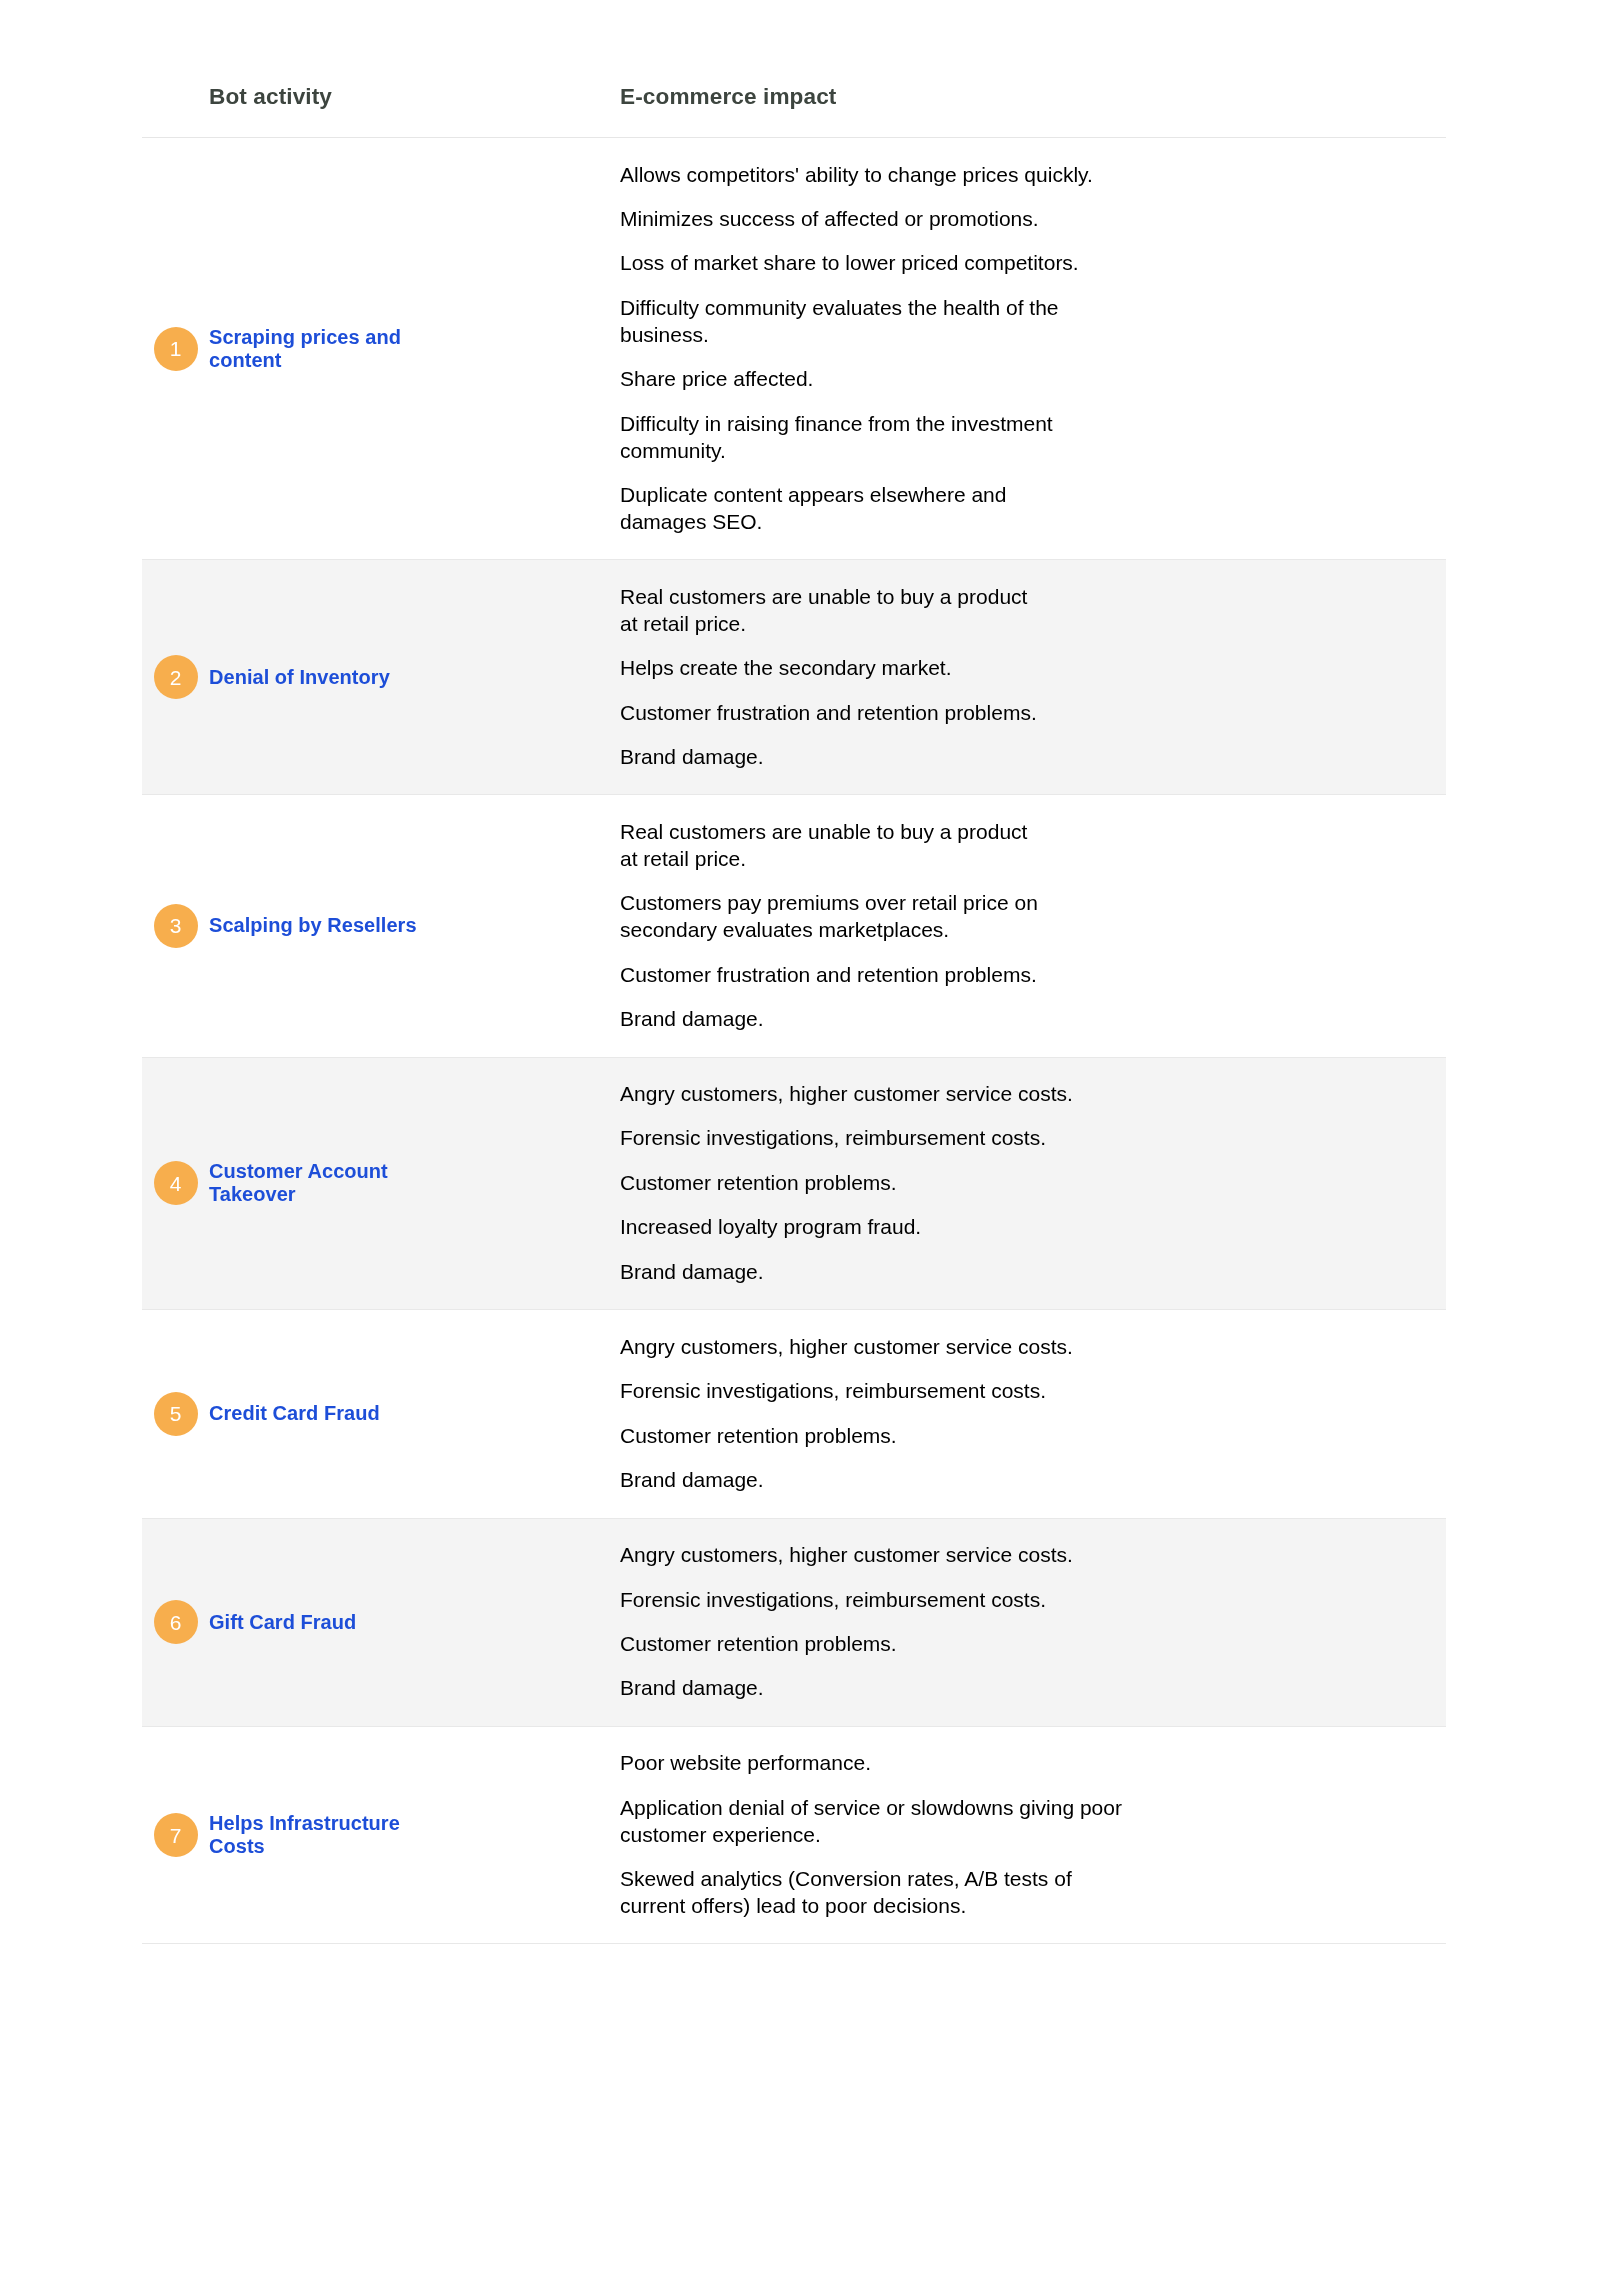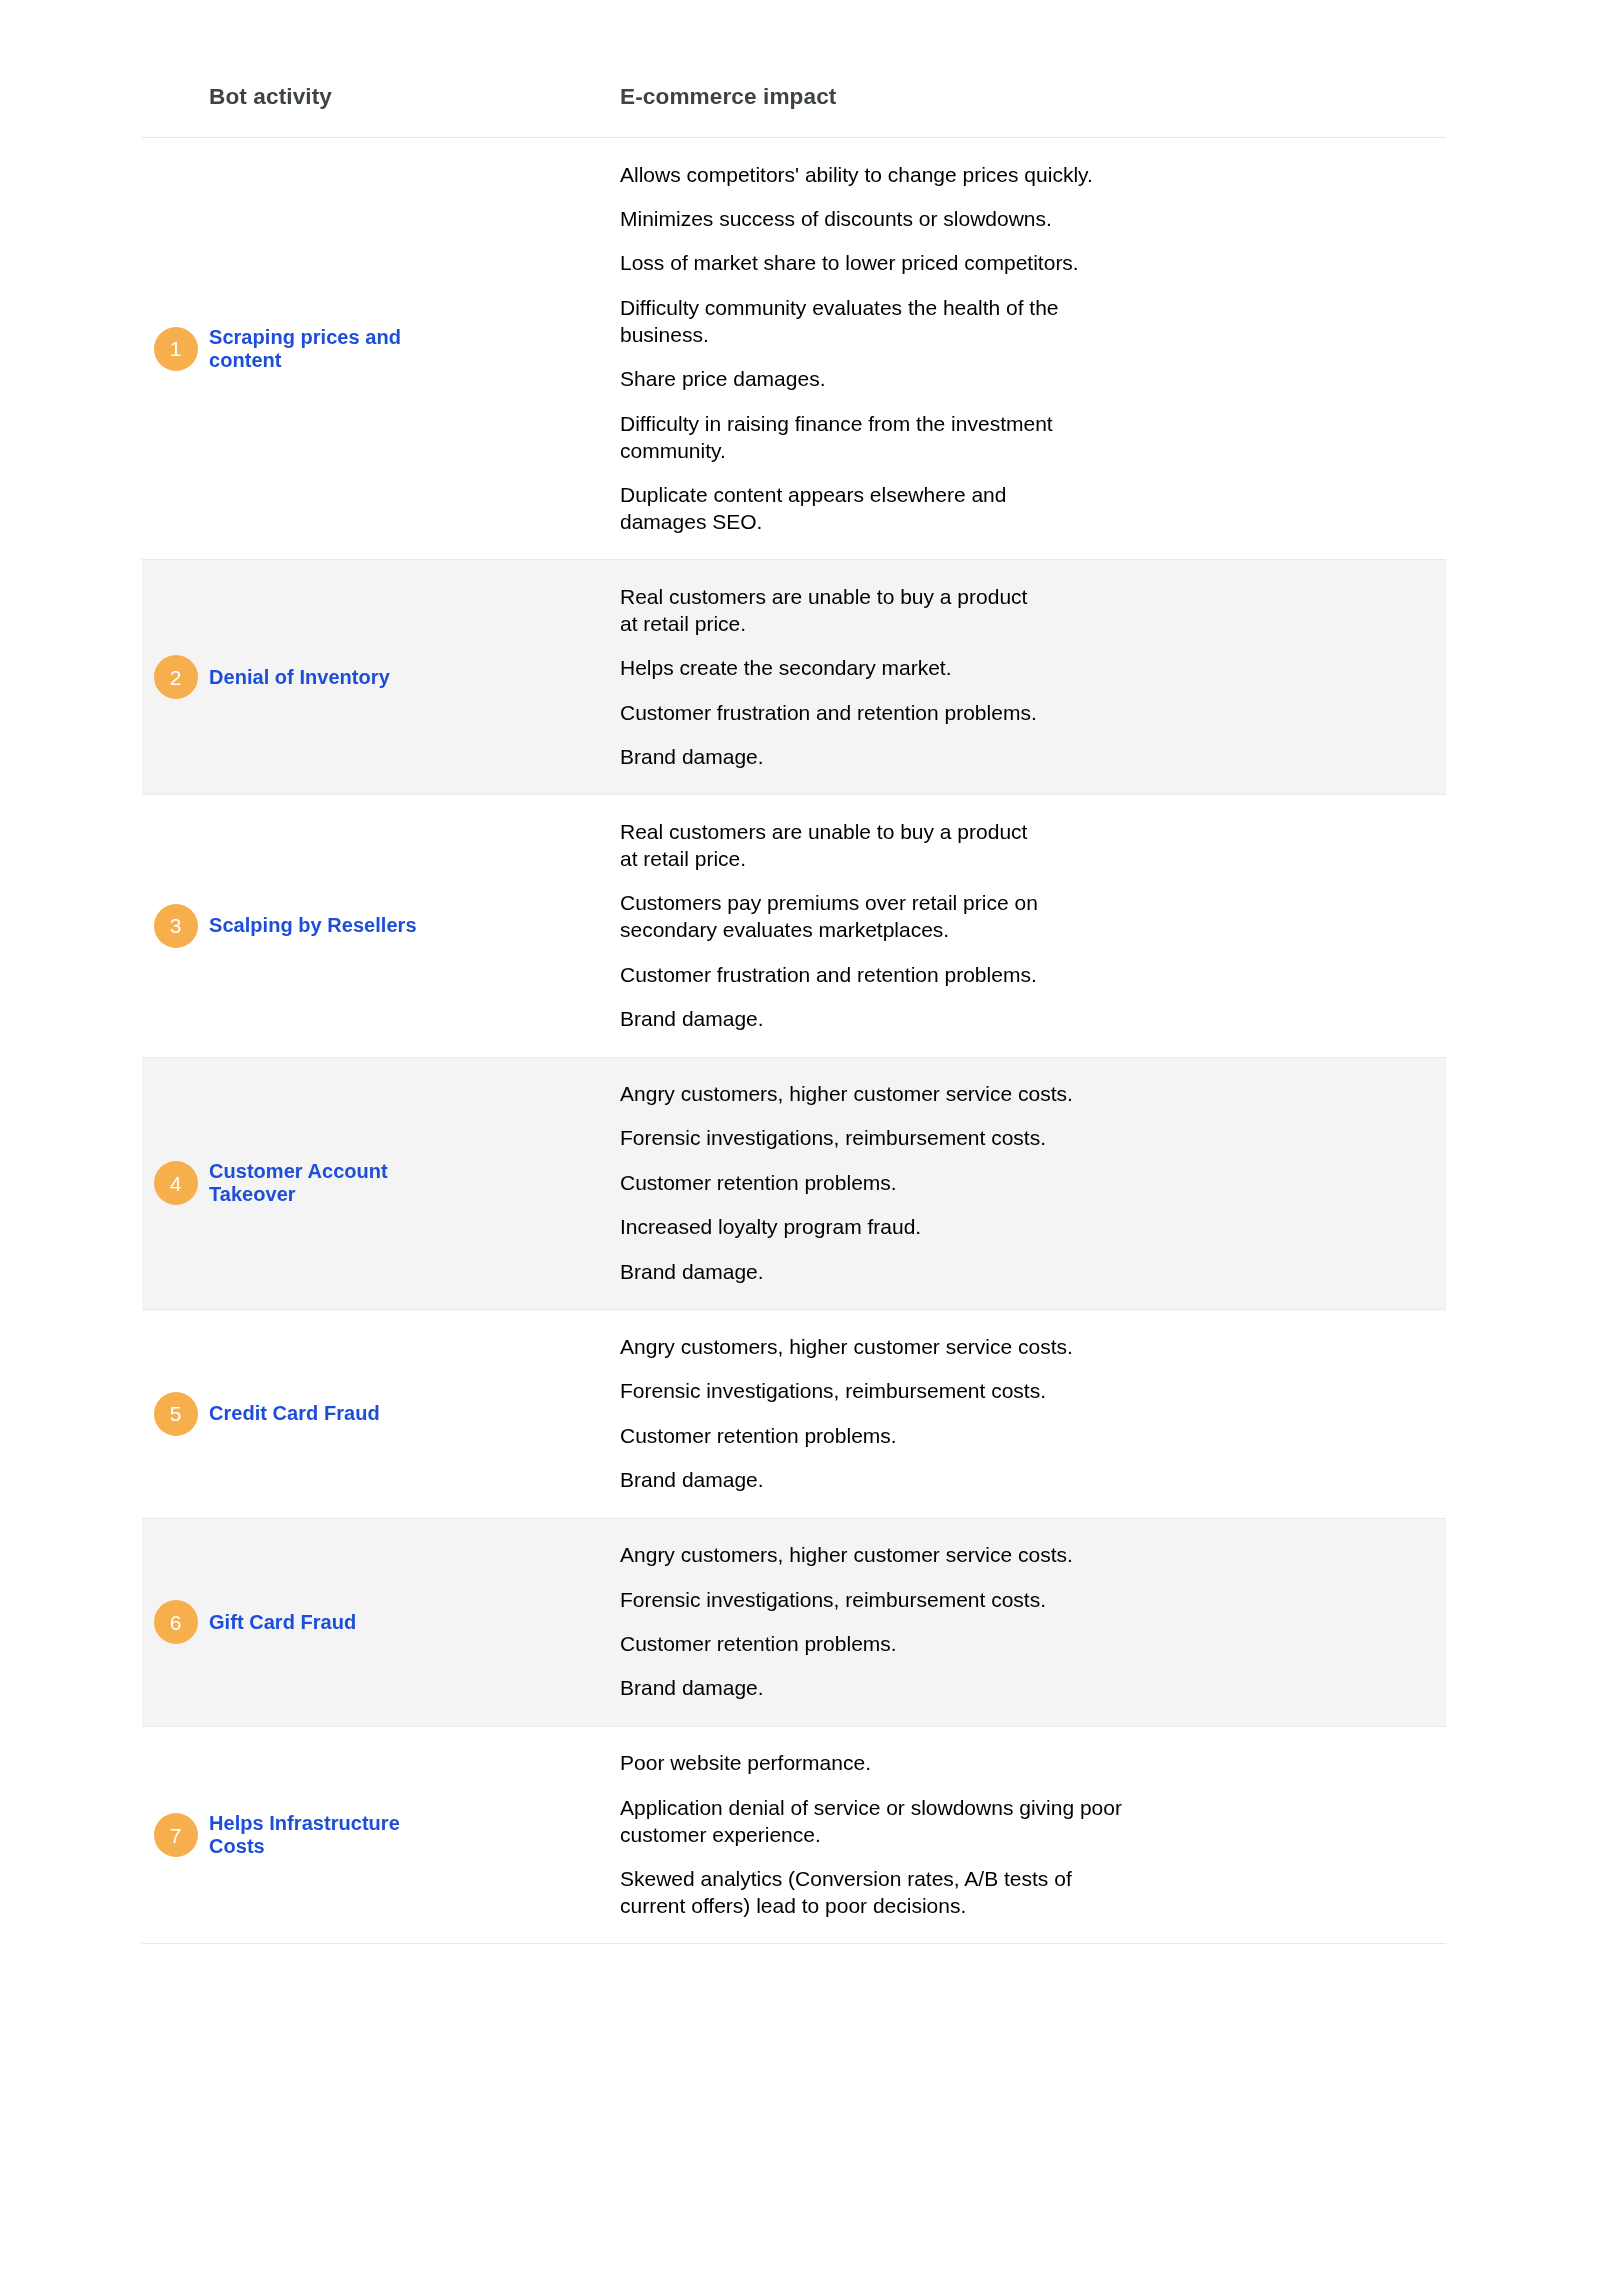--- a/index.html
+++ b/index.html
@@ -134,24 +134,24 @@
           <th class="th-impact">E-commerce impact</th>
         </tr>
       </thead>
       <tbody id="table-body">
           <tr>
             <td class="num-cell"><span class="badge">1</span></td>
             <td class="activity-cell">Scraping prices and content</td>
             <td></td>
             <td class="impact-cell">
               <p class="impact-line"><span>Allows competitors' ability to change prices quickly.</span></p>
-              <p class="impact-line"><span>Minimizes success of discounts or slowdowns.</span></p>
+              <p class="impact-line"><span>Minimizes success of affected or promotions.</span></p>
               <p class="impact-line"><span>Loss of market share to lower priced competitors.</span></p>
               <p class="impact-line"><span>Difficulty community evaluates the health of the</span><span class="sub">business.</span></p>
-              <p class="impact-line"><span>Share price damages.</span></p>
+              <p class="impact-line"><span>Share price affected.</span></p>
               <p class="impact-line"><span>Difficulty in raising finance from the investment</span><span class="sub">community.</span></p>
               <p class="impact-line"><span>Duplicate content appears elsewhere and</span><span class="sub">damages SEO.</span></p>
             </td>
           </tr>
           <tr class="shaded">
             <td class="num-cell"><span class="badge">2</span></td>
             <td class="activity-cell">Denial of Inventory</td>
             <td></td>
             <td class="impact-cell">
               <p class="impact-line"><span>Real customers are unable to buy a product</span><span class="sub">at retail price.</span></p>

